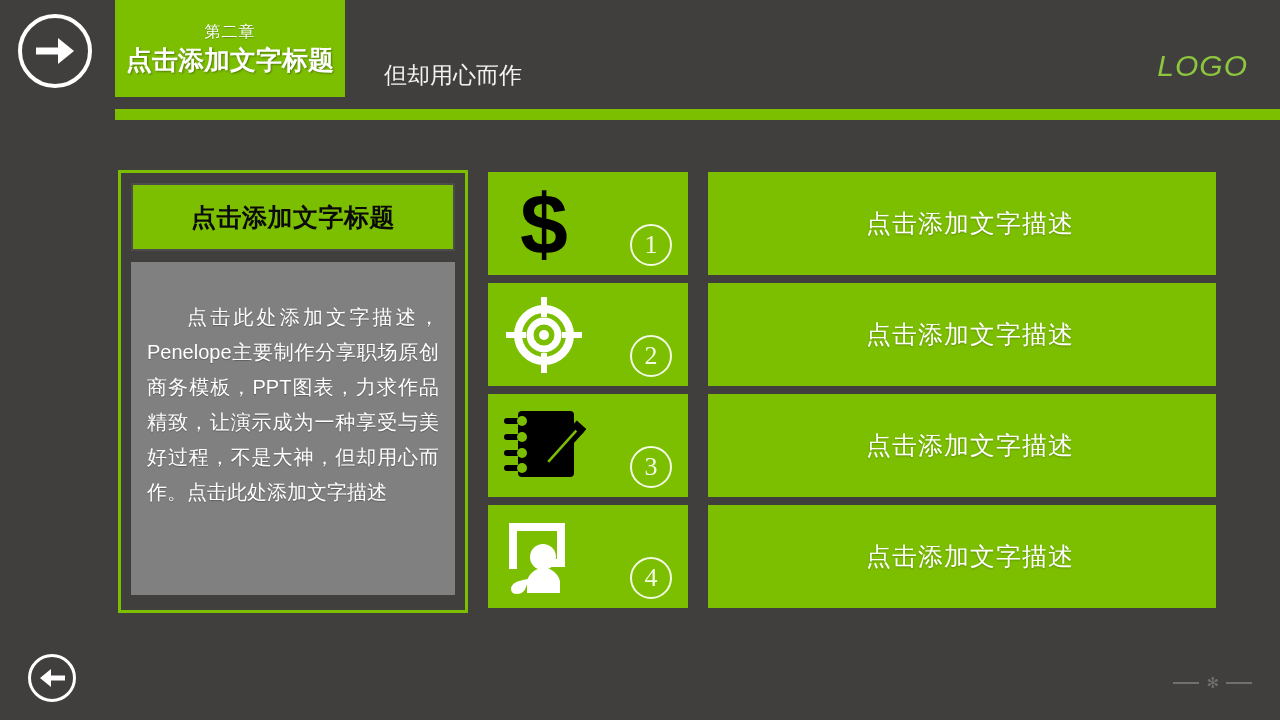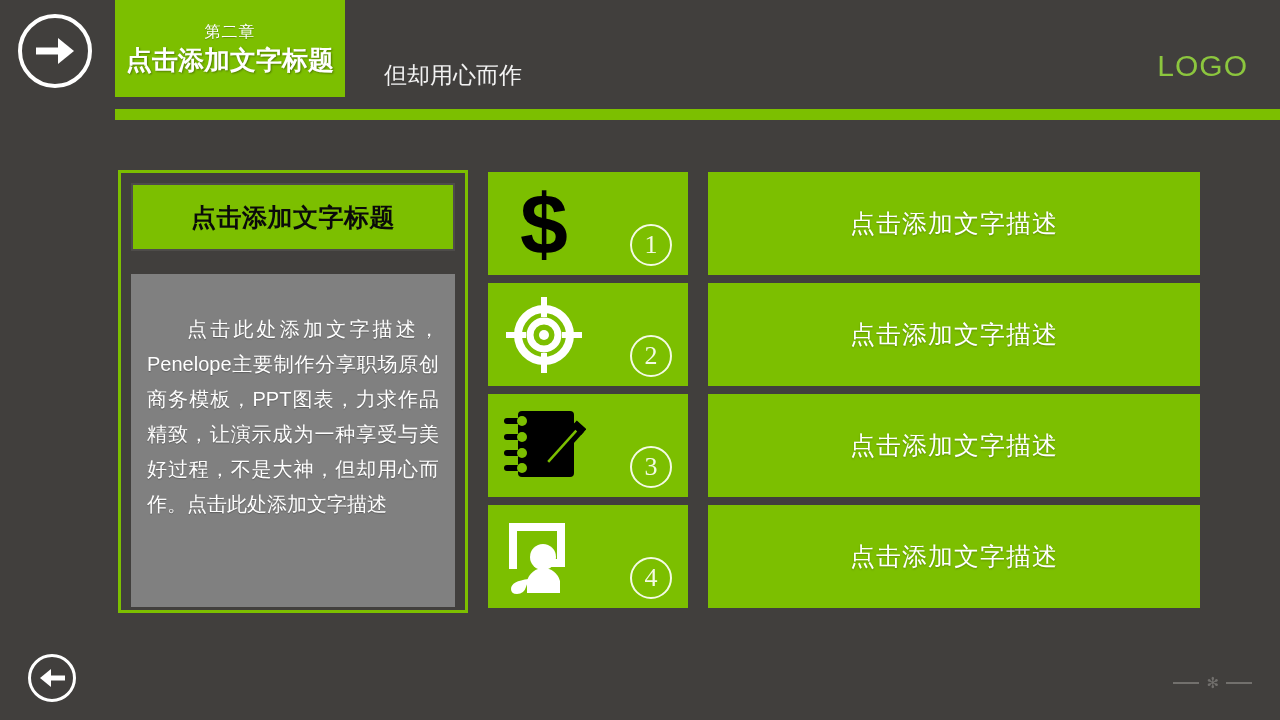--- a/index.html
+++ b/index.html
@@ -66,20 +66,21 @@
     font-size: 23px;
     line-height: 1;
   }
 
   .logo {
     position: absolute;
     right: 32px;
     top: 51px;
     color: #8cc63e;
     font-size: 30px;
+    font-style: italic;
     letter-spacing: 1px;
     line-height: 1;
   }
 
   .header-rule {
     position: absolute;
     left: 115px;
     top: 109px;
     right: 0px;
     height: 11px;
@@ -106,21 +107,21 @@
     align-items: center;
     justify-content: center;
   }
   .left-title span {
     color: #0a0a0a;
     font-size: 25px;
     font-weight: bold;
     letter-spacing: 0.5px;
   }
   .left-body {
-    margin-top: 23px;
+    margin-top: 11px;
     height: 333px;
     background: #808080;
     box-sizing: border-box;
     padding: 38px 16px 10px 16px;
   }
   .left-body p {
     margin: 0;
     color: #ffffff;
     font-size: 20px;
     line-height: 35px;
@@ -182,20 +183,21 @@
     width: 492px;
   }
   .desc-bar {
     width: 492px;
     height: 103px;
     background: #7cbf00;
     margin-bottom: 8px;
     display: flex;
     align-items: center;
     justify-content: center;
+    padding-left: 16px;
   }
   .desc-bar:last-child { margin-bottom: 0; }
   .desc-bar span {
     color: #ffffff;
     font-size: 25px;
     letter-spacing: 1px;
     text-shadow: 0 1px 2px rgba(0,0,0,.25);
   }
 
   

